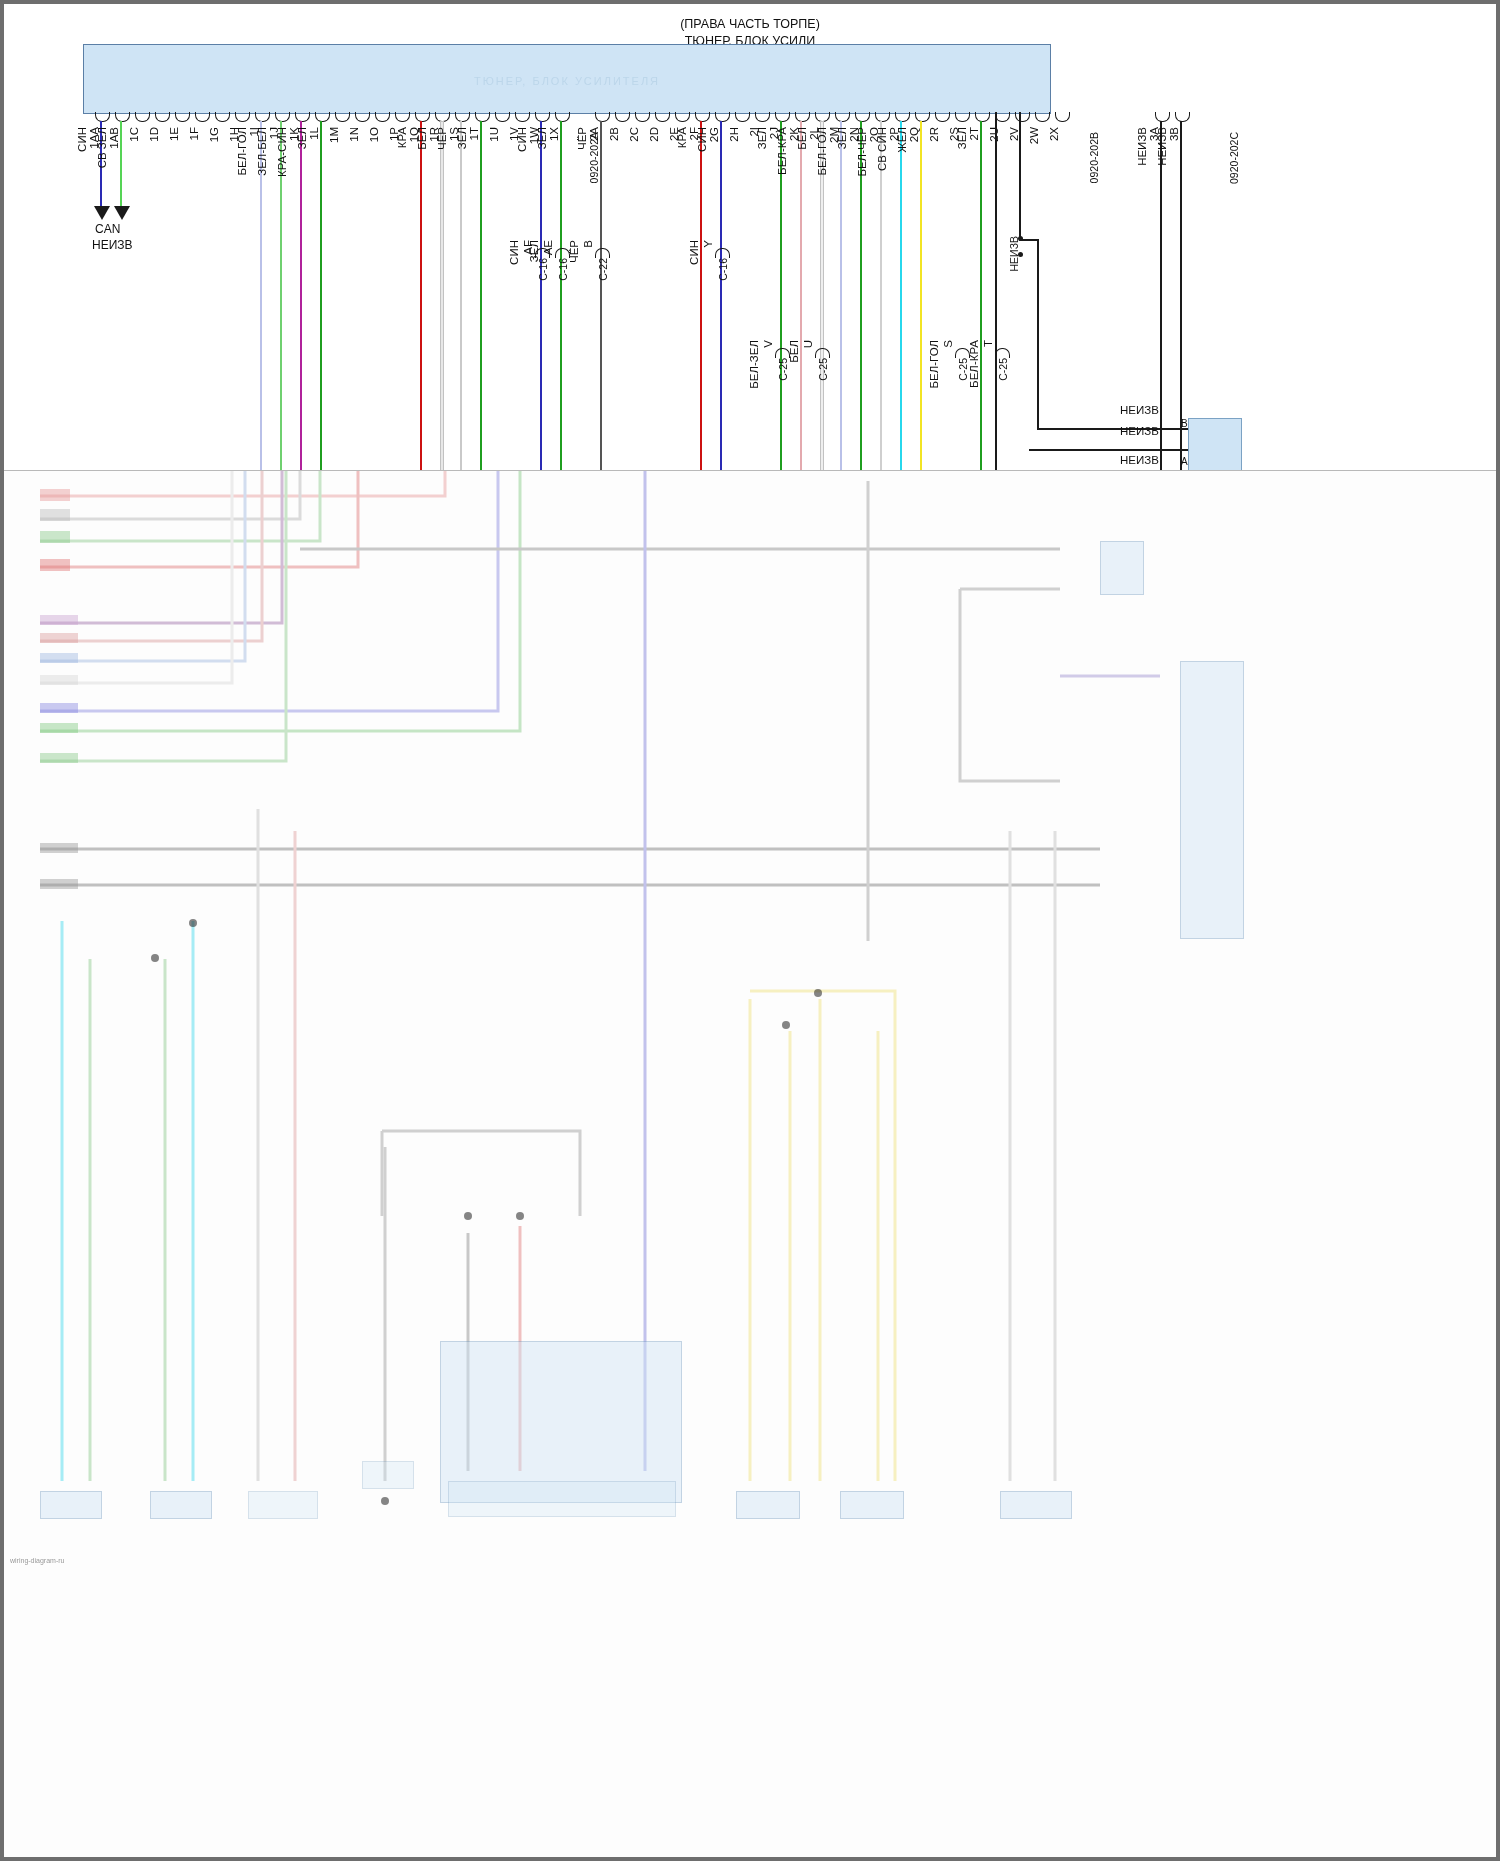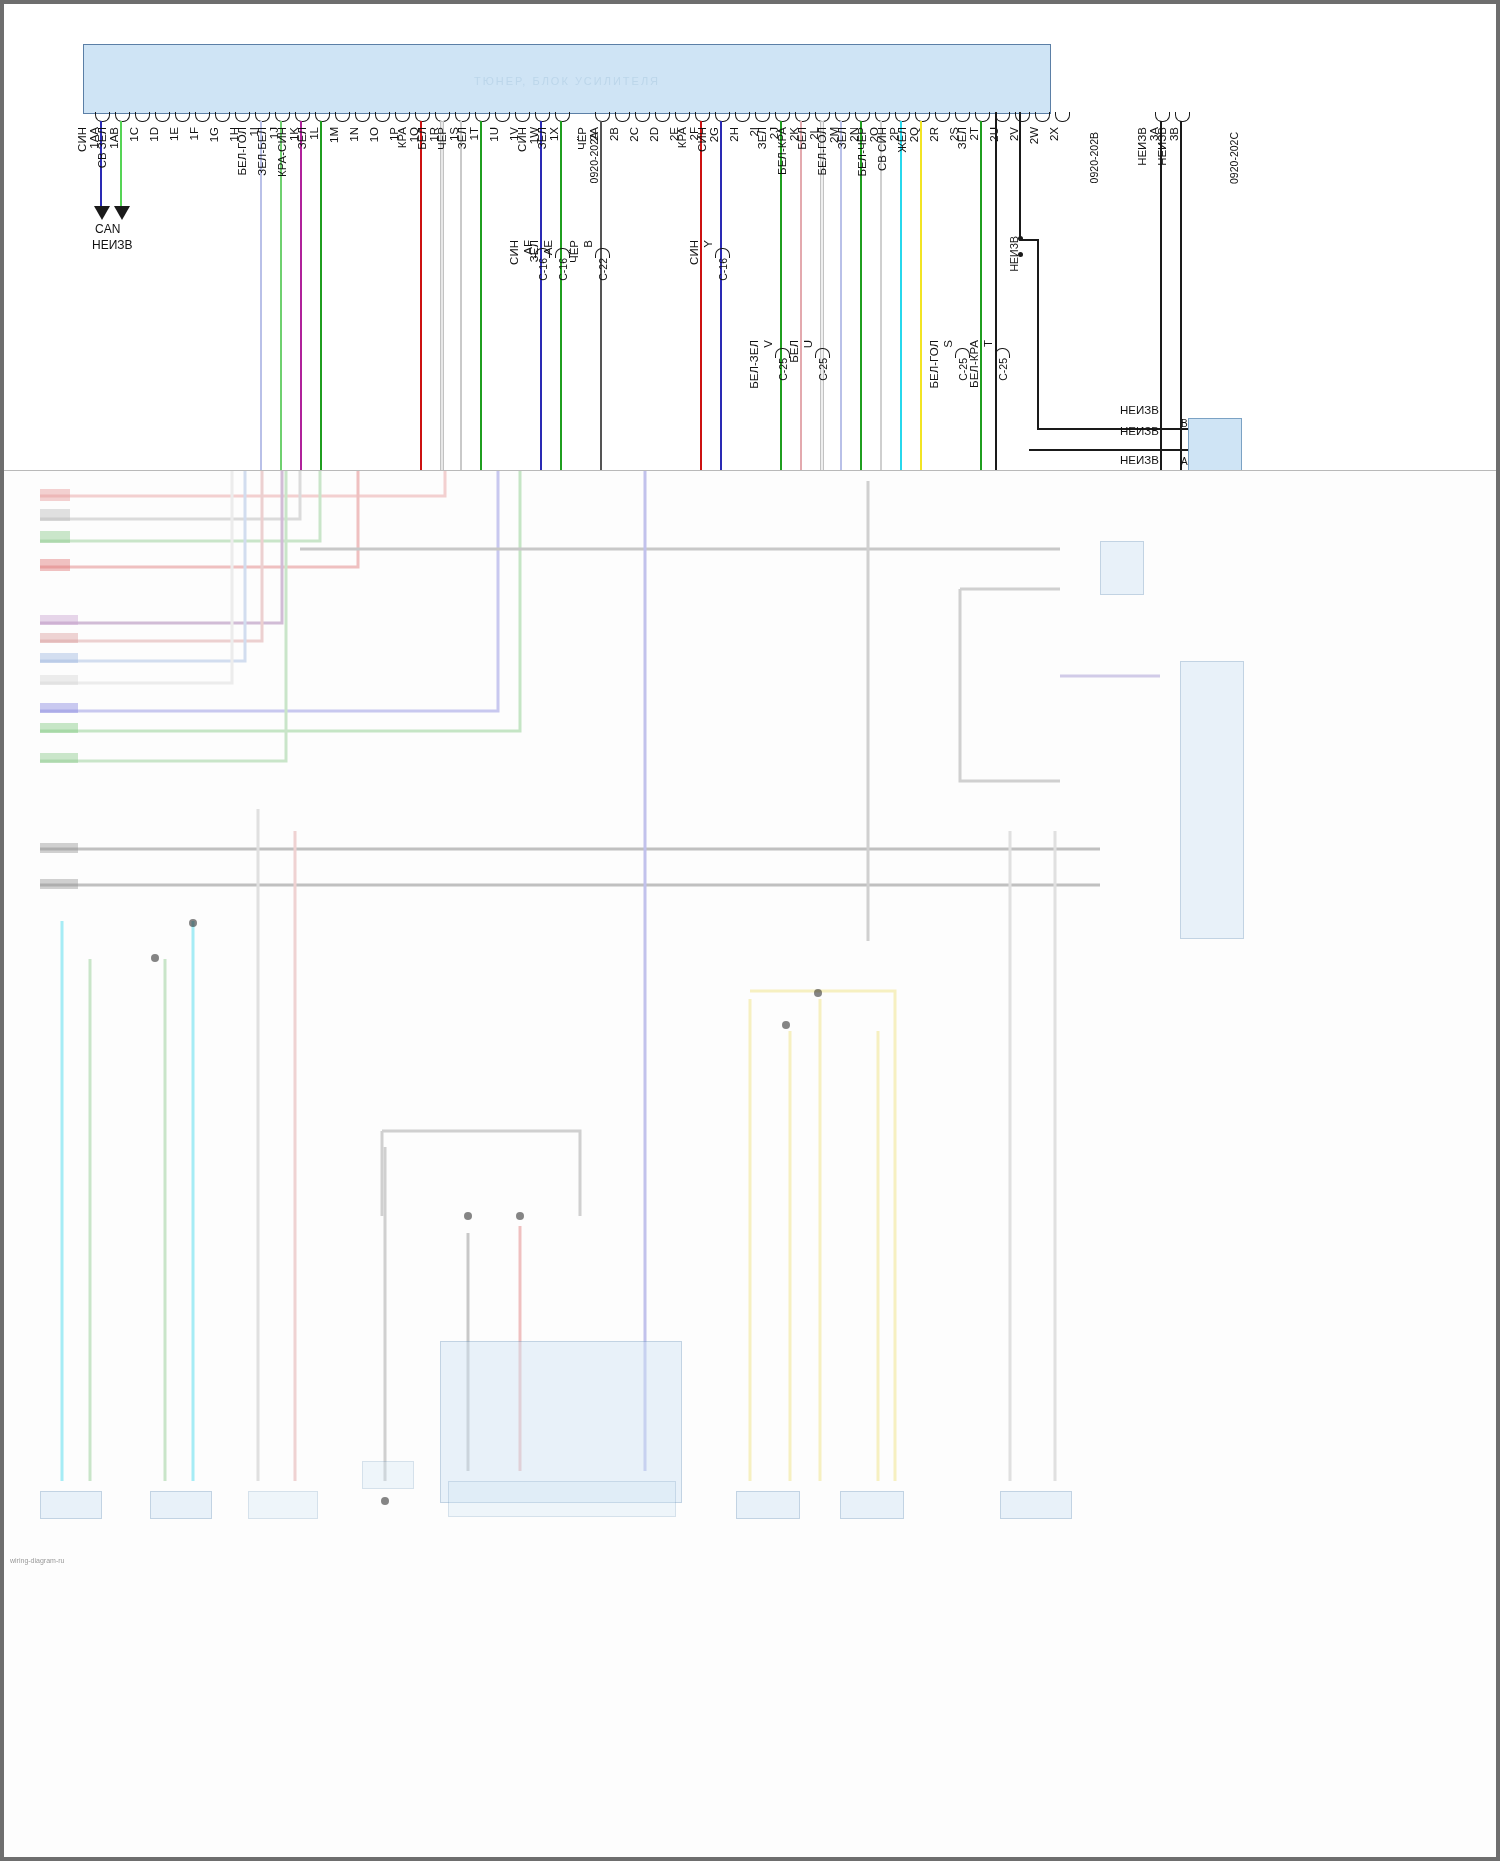--- a/index.html
+++ b/index.html
@@ -43,20 +43,22 @@
   .lbl-grey{color:#9a9a9a;font-size:7px;}
   .conbox{position:absolute;background:#cfe4f5;border:1px solid #7ba2c4;}
   .cdot{position:absolute;width:5px;height:5px;background:#1a1a1a;border-radius:50%;}
 </style>
 </head>
 <body>
 
 <div id="page">
 
   <div id="title">
+    <div>(ПРАВА ЧАСТЬ ТОРПЕ)</div>
+    <div>ТЮНЕР, БЛОК УСИЛИ</div>
   </div>
 
   <div id="topblock">
     <div class="wm">ТЮНЕР, БЛОК УСИЛИТЕЛЯ</div>
   </div>
 
   <div id="pin-layer">
       <div class="cup" style="left: 95px; top: 112px;"></div>
       <div class="vtext" style="left: 89px; top: 127px;">1AA</div>
       <div class="vtext" style="left: 77px; top: 127px;">СИН</div>

